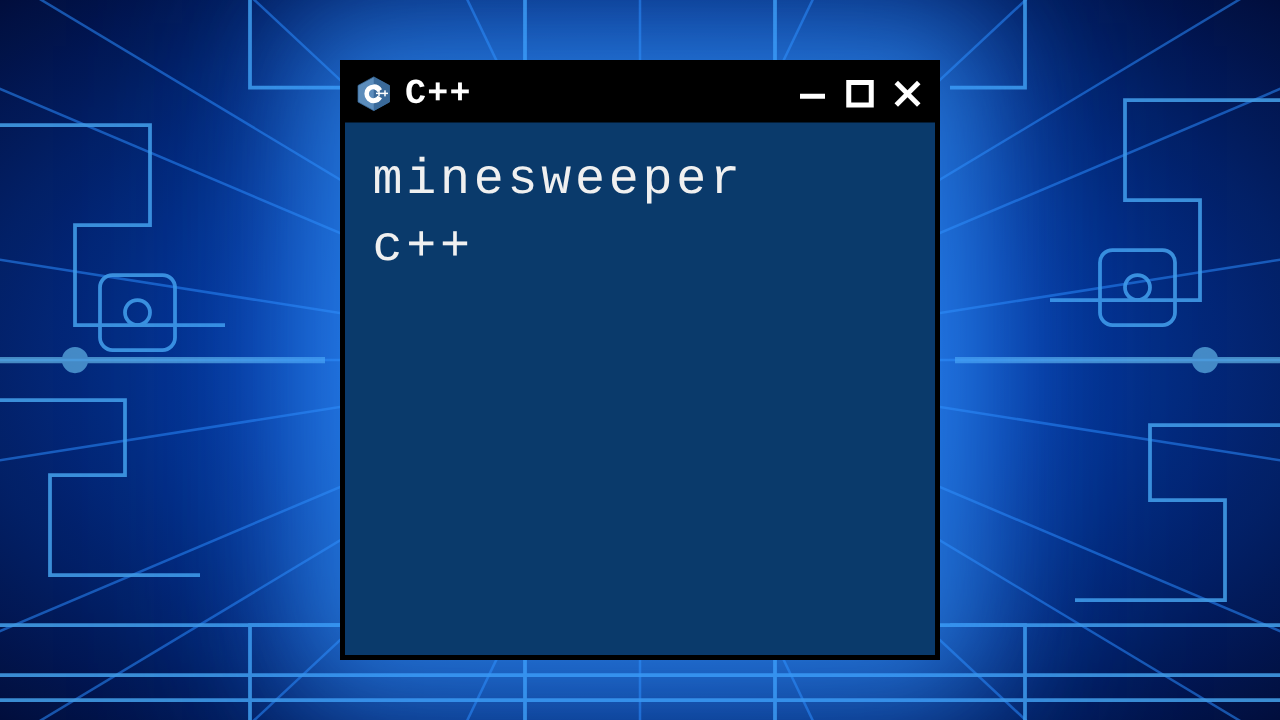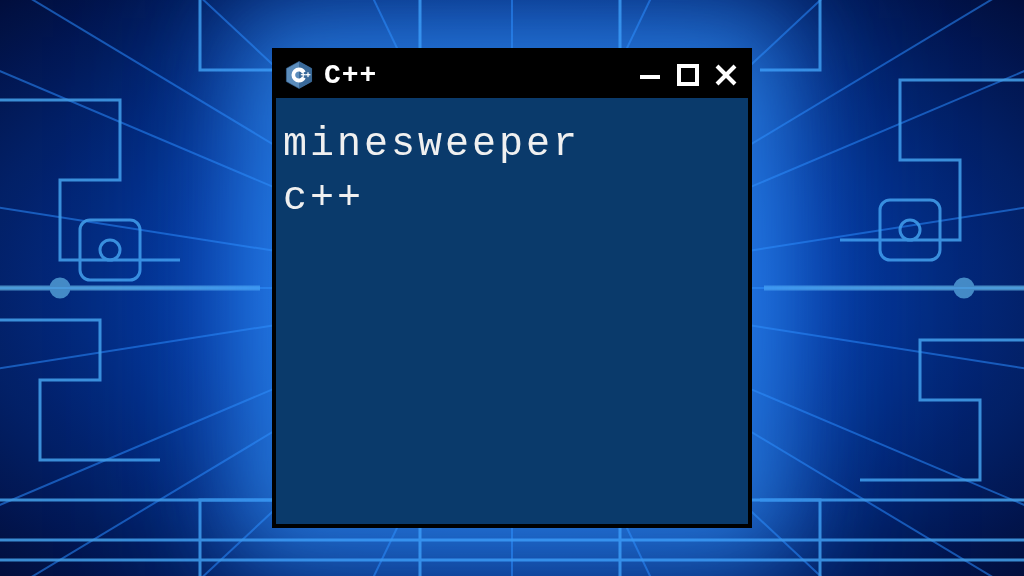--- a/index.html
+++ b/index.html
@@ -69,21 +69,21 @@
       color: #fff;
       cursor: pointer;
       display: flex;
       align-items: center;
       justify-content: center;
     }
     .win-ctrl svg {
       display: block;
     }
     .terminal-body {
-      padding: 20px 7px;
+      padding: 20px 22px;
       color: #f0f0f0;
       font-size: 40px;
       font-family: 'Consolas', 'Courier New', monospace;
       line-height: 1.35;
       letter-spacing: 3px;
       font-weight: 400;
       height: calc(100% - 46px);
       overflow: hidden;
     }
     .terminal-line {

